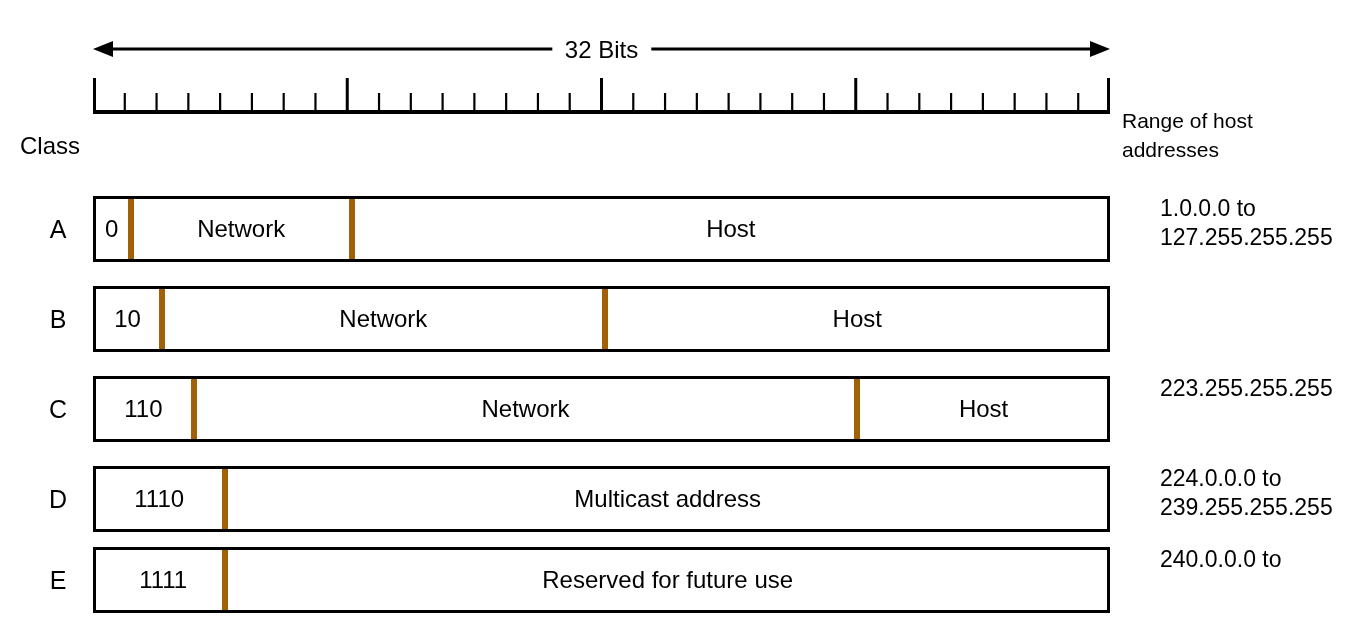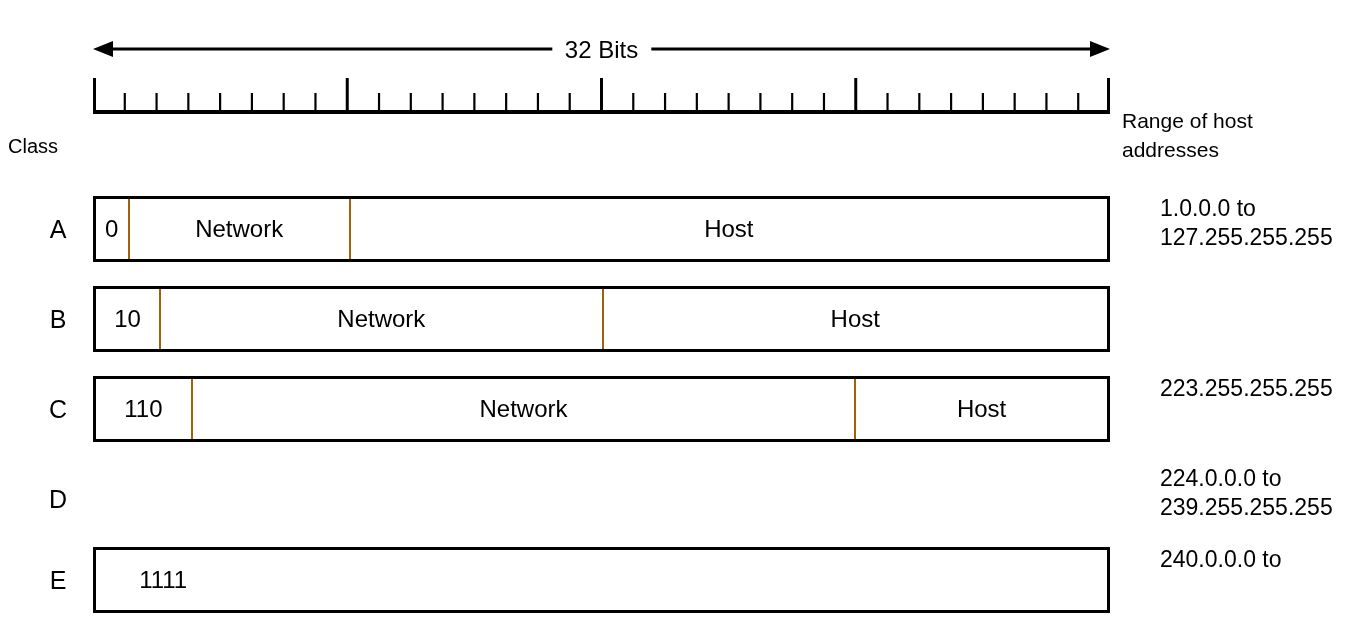--- a/index.html
+++ b/index.html
@@ -58,23 +58,23 @@
     position: absolute;
     left: 93px;
     top: 78px;
     width: 1017px;
     height: 36px;
   }
 
   
   .class-heading {
     position: absolute;
-    left: 8px;
+    left: 20px;
     top: 132px;
-    font-size: 20px;
+    font-size: 24px;
     line-height: 28px;
     white-space: nowrap;
     text-align: center;
   }
   .range-heading {
     position: absolute;
     left: 1122px;
     top: 106px;
     font-size: 21px;
     line-height: 29px;
@@ -115,21 +115,21 @@
     height: 100%;
     display: flex;
     align-items: center;
     justify-content: center;
     font-size: 24px;
     line-height: 28px;
     white-space: nowrap;
     overflow: hidden;
   }
   .field + .field {
-    border-left: 2px solid #a16207;
+    border-left: 6px solid #a16207;
   }
   .range {
     position: absolute;
     left: 1160px;
     top: -2px;
     width: 228px;
     font-size: 23px;
     line-height: 29px;
   }
   .range .line {
@@ -224,29 +224,34 @@
           <div class="field" style="flex: 0 0 9.375%; border-radius: 10px;">110</div>
           <div class="field" style="flex: 0 0 65.625%;">Network</div>
           <div class="field" style="flex: 0 0 25%;">Host</div>
         </div>
         <div class="range">
           <span class="line">223.255.255.255</span>
         </div>
       </div>
       <div class="row" style="top: 466px;">
         <div class="row-letter">D</div>
+        <div class="bar">
+          <div class="field" style="flex: 0 0 12.5%;">1110</div>
+          <div class="field" style="flex: 0 0 87.5%;">Multicast address</div>
+        </div>
         <div class="range">
           <span class="line">224.0.0.0 to</span>
           <span class="line">239.255.255.255</span>
         </div>
       </div>
       <div class="row" style="top: 547px;">
         <div class="row-letter">E</div>
         <div class="bar">
           <div class="field" style="flex: 0 0 12.5%; padding-left: 8px;">1111</div>
+          <div class="field" style="flex: 0 0 87.5%;">Reserved for future use</div>
         </div>
         <div class="range">
           <span class="line">240.0.0.0 to</span>
         </div>
       </div>
     </div>
 
 </div>
 
 </body></html>

